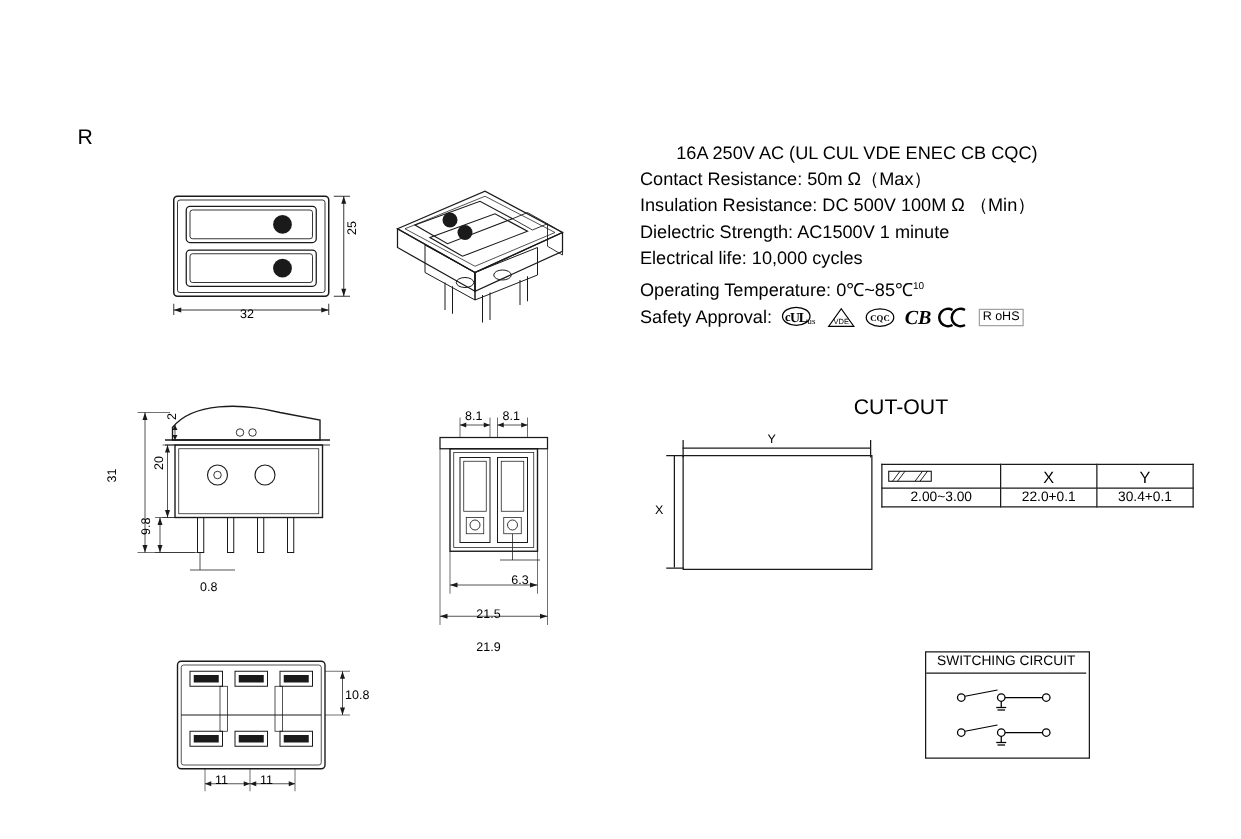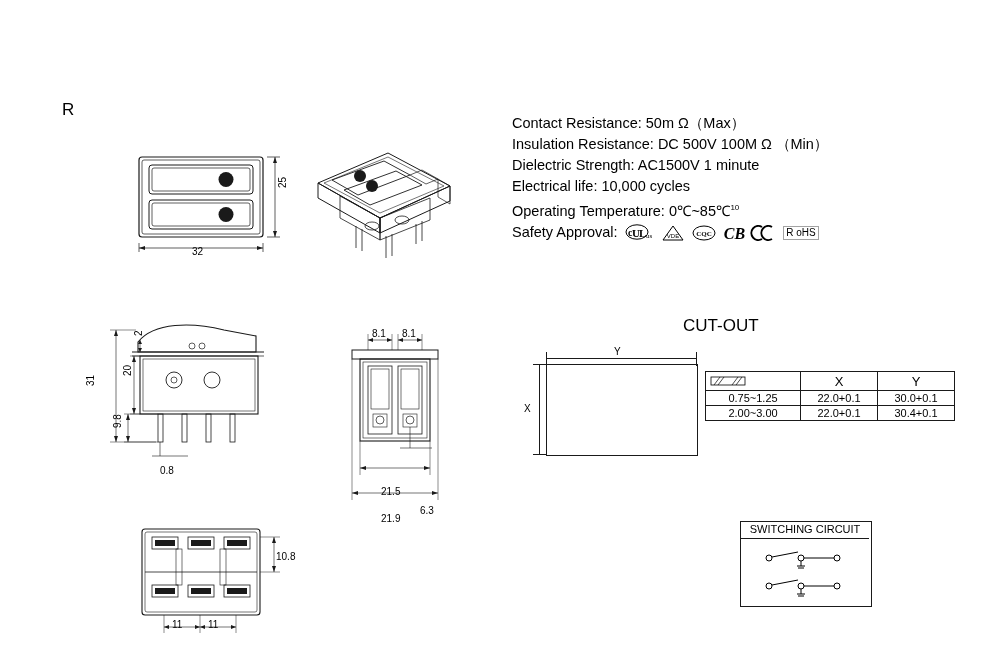--- a/index.html
+++ b/index.html
@@ -51,20 +51,21 @@
   #iso{left:310px;top:148px;width:140px;height:125px;}
 
   svg{display:block;overflow:visible;}
 </style>
 </head>
 <body>
 
 <div class="abs lbl" id="r-mark" style="font-size:17px;">R</div>
 
 <div class="abs" id="spec">
+  <div class="line indent">16A 250V AC (UL  CUL  VDE ENEC CB CQC)</div>
   <div class="line">Contact Resistance: 50m Ω（Max）</div>
   <div class="line">Insulation Resistance: DC 500V 100M Ω （Min）</div>
   <div class="line">Dielectric Strength: AC1500V 1 minute</div>
   <div class="line">Electrical life: 10,000 cycles</div>
   <div class="line">
     <span>Operating Temperature: 0℃~85℃</span><span class="sup">10</span>
   </div>
   <div class="line">
     <span>Safety Approval:</span>
     <span id="approvals">
@@ -132,25 +133,20 @@
           <line x1="22" y1="10" x2="28" y2="2" stroke="#000" stroke-width="0.7"></line>
           <line x1="26" y1="10" x2="32" y2="2" stroke="#000" stroke-width="0.7"></line>
         </svg>
       </th>
       <th style="width:68px;">X</th>
       <th style="width:68px;">Y</th>
     </tr>
   </thead>
   <tbody>
     <tr>
-      <td>0.75~1.25</td>
-      <td>22.0+0.1</td>
-      <td>30.0+0.1</td>
-    </tr>
-    <tr>
       <td>2.00~3.00</td>
       <td>22.0+0.1</td>
       <td>30.4+0.1</td>
     </tr>
   </tbody>
 </table>
 
 <div class="abs" id="sw-box"></div>
 <div class="abs" id="sw-title">SWITCHING CIRCUIT</div>
 <div class="abs" style="left:741px;top:540px;width:128px;height:64px;">
@@ -334,21 +330,21 @@
 
     <line x1="12" y1="49" x2="12" y2="190" stroke="#1a1a1a" stroke-width="0.5"></line>
     <line x1="98" y1="49" x2="98" y2="190" stroke="#1a1a1a" stroke-width="0.5"></line>
     <line x1="12" y1="183" x2="98" y2="183" stroke="#1a1a1a" stroke-width="0.6"></line>
     <polygon points="12,183 18,181 18,185" fill="#1a1a1a"></polygon>
     <polygon points="98,183 92,181 92,185" fill="#1a1a1a"></polygon>
   </svg>
 </div>
 <div class="abs dim" style="left:372px;top:328px;">8.1</div>
 <div class="abs dim" style="left:402px;top:328px;">8.1</div>
-<div class="abs dim" style="left:420px;top:459px;margin-top:46px;">6.3</div>
+<div class="abs dim" style="left:409px;top:459px;">6.3</div>
 <div class="abs dim" style="left:381px;top:486px;">21.5</div>
 <div class="abs dim" style="left:381px;top:513px;">21.9</div>
 
 <div class="abs" style="left:128px;top:515px;width:170px;height:130px;">
   <svg width="170" height="130" viewBox="0 0 170 130">
 
     <rect x="14" y="14" width="118" height="86" rx="3" fill="none" stroke="#1a1a1a" stroke-width="1.1"></rect>
     <rect x="17" y="17" width="112" height="80" rx="2" fill="none" stroke="#1a1a1a" stroke-width="0.6"></rect>
 
     <line x1="17" y1="57" x2="129" y2="57" stroke="#1a1a1a" stroke-width="0.8"></line>

